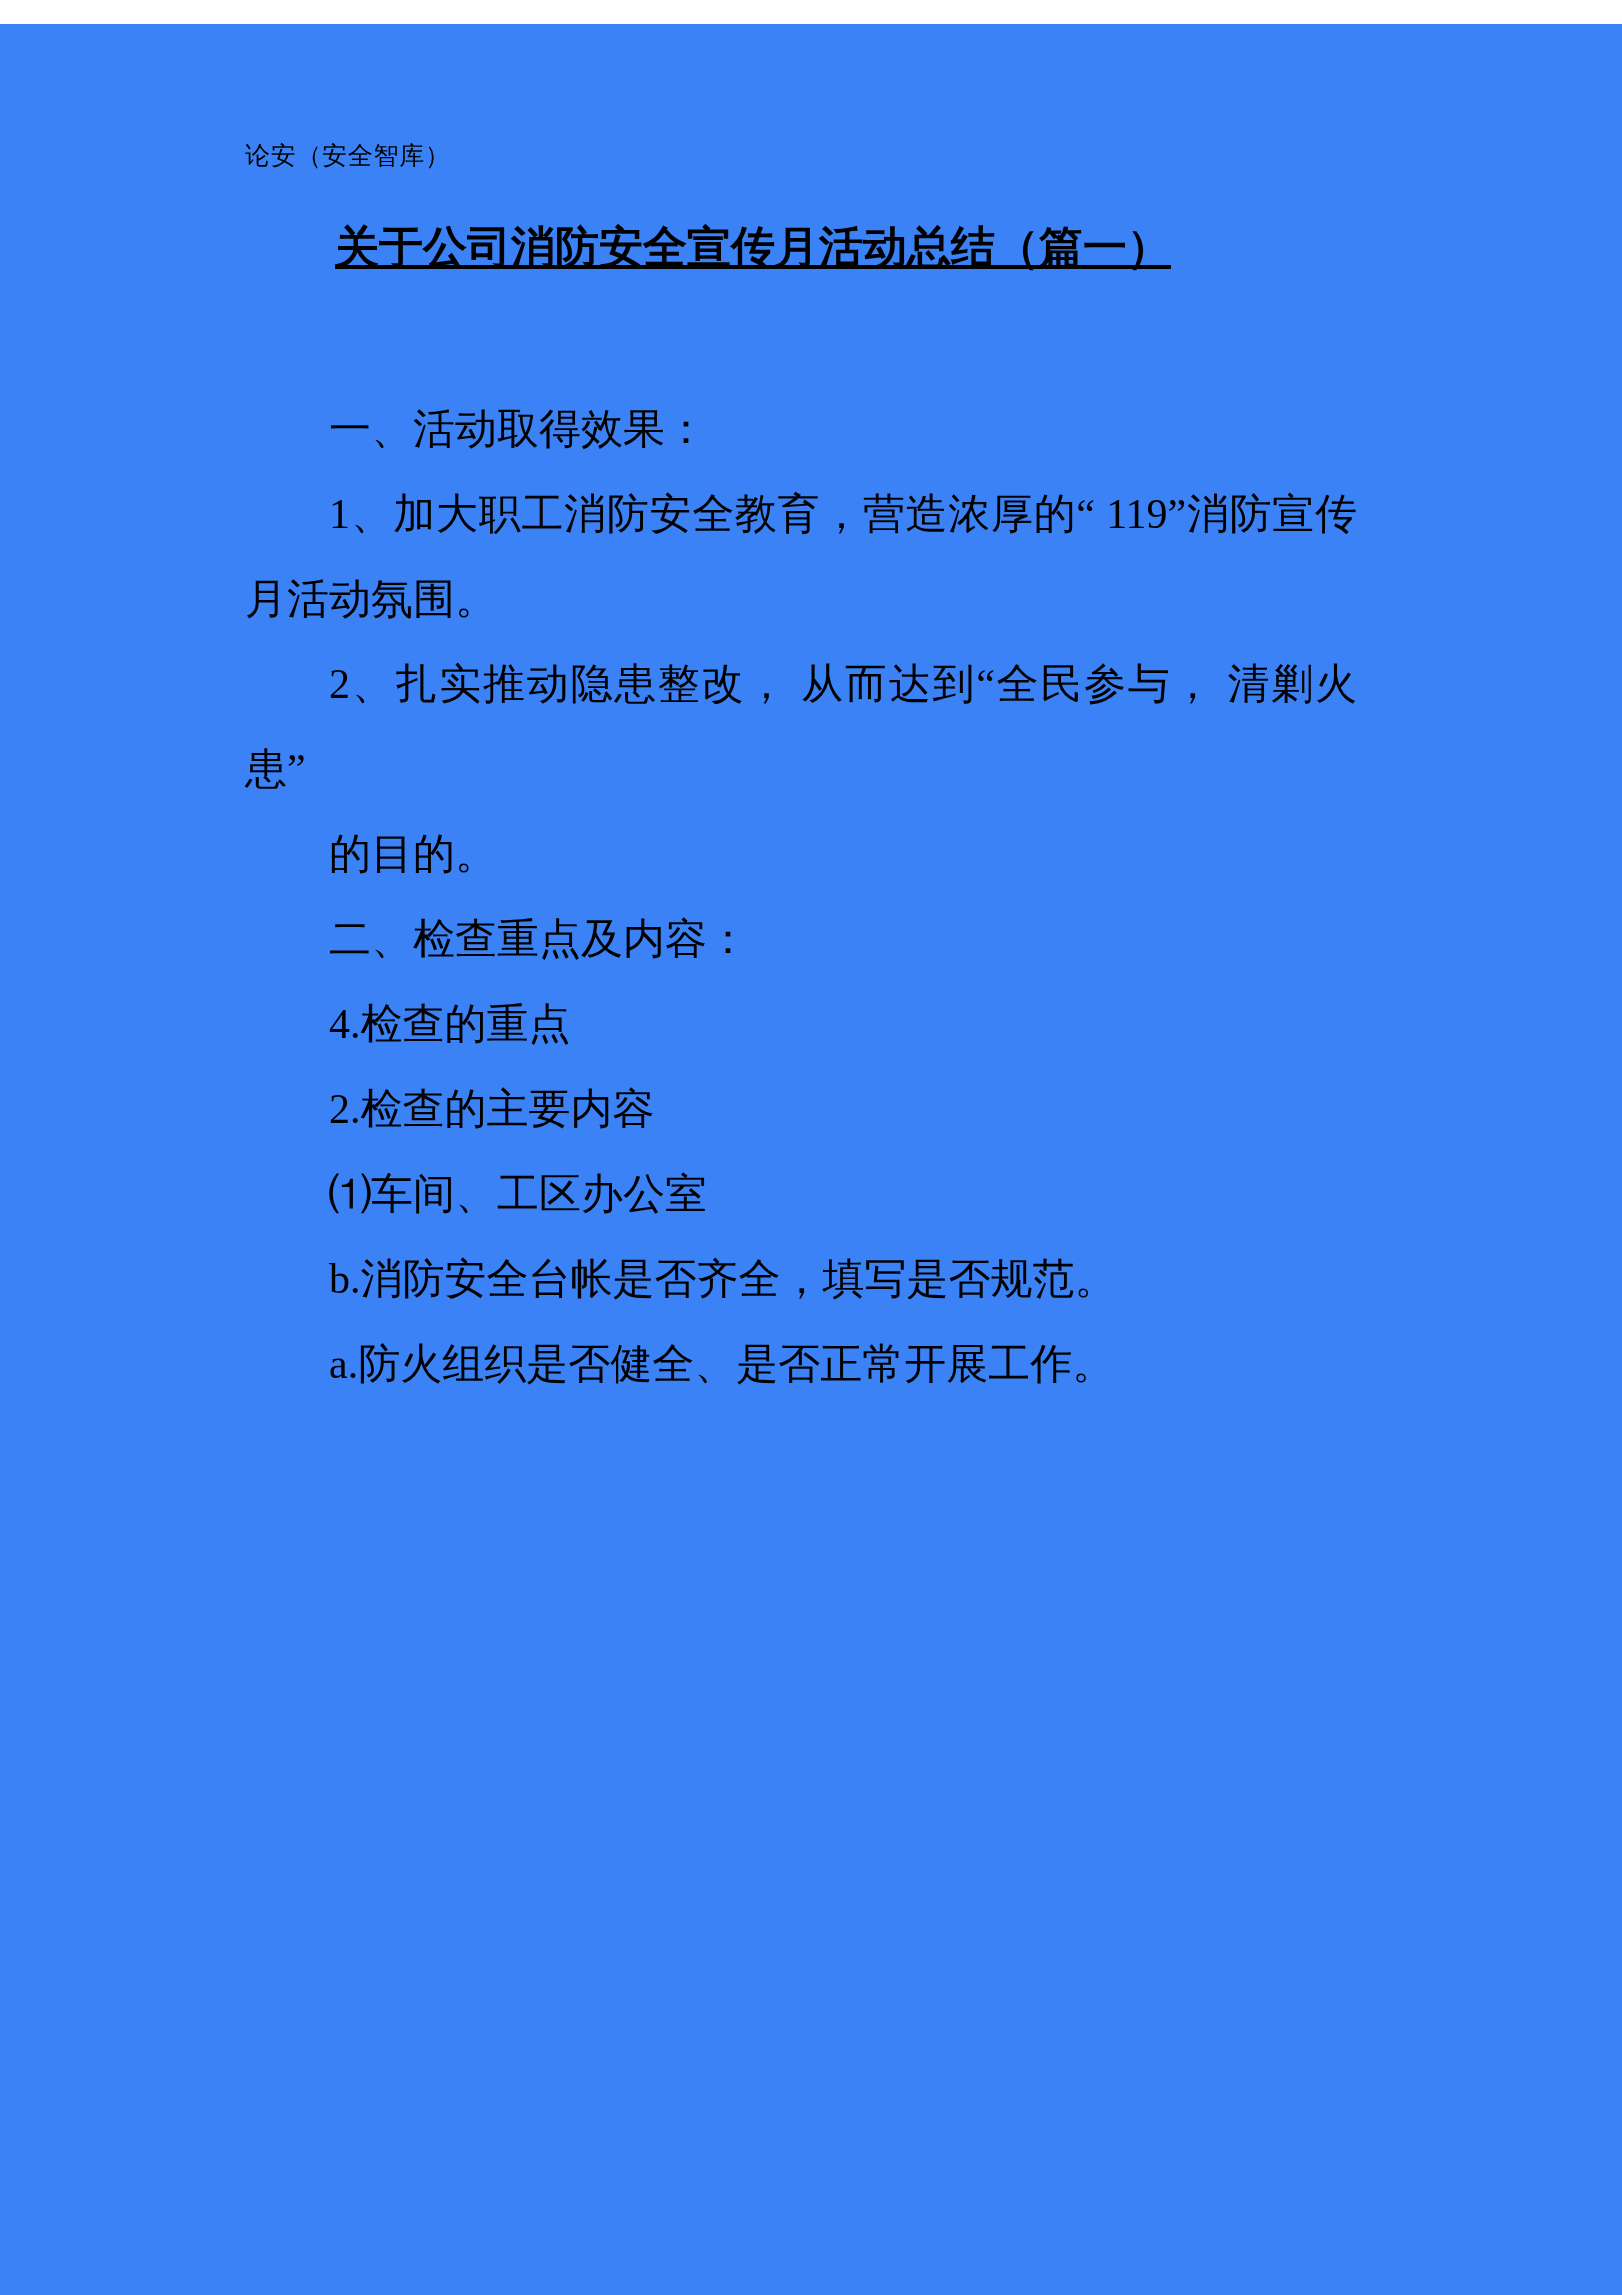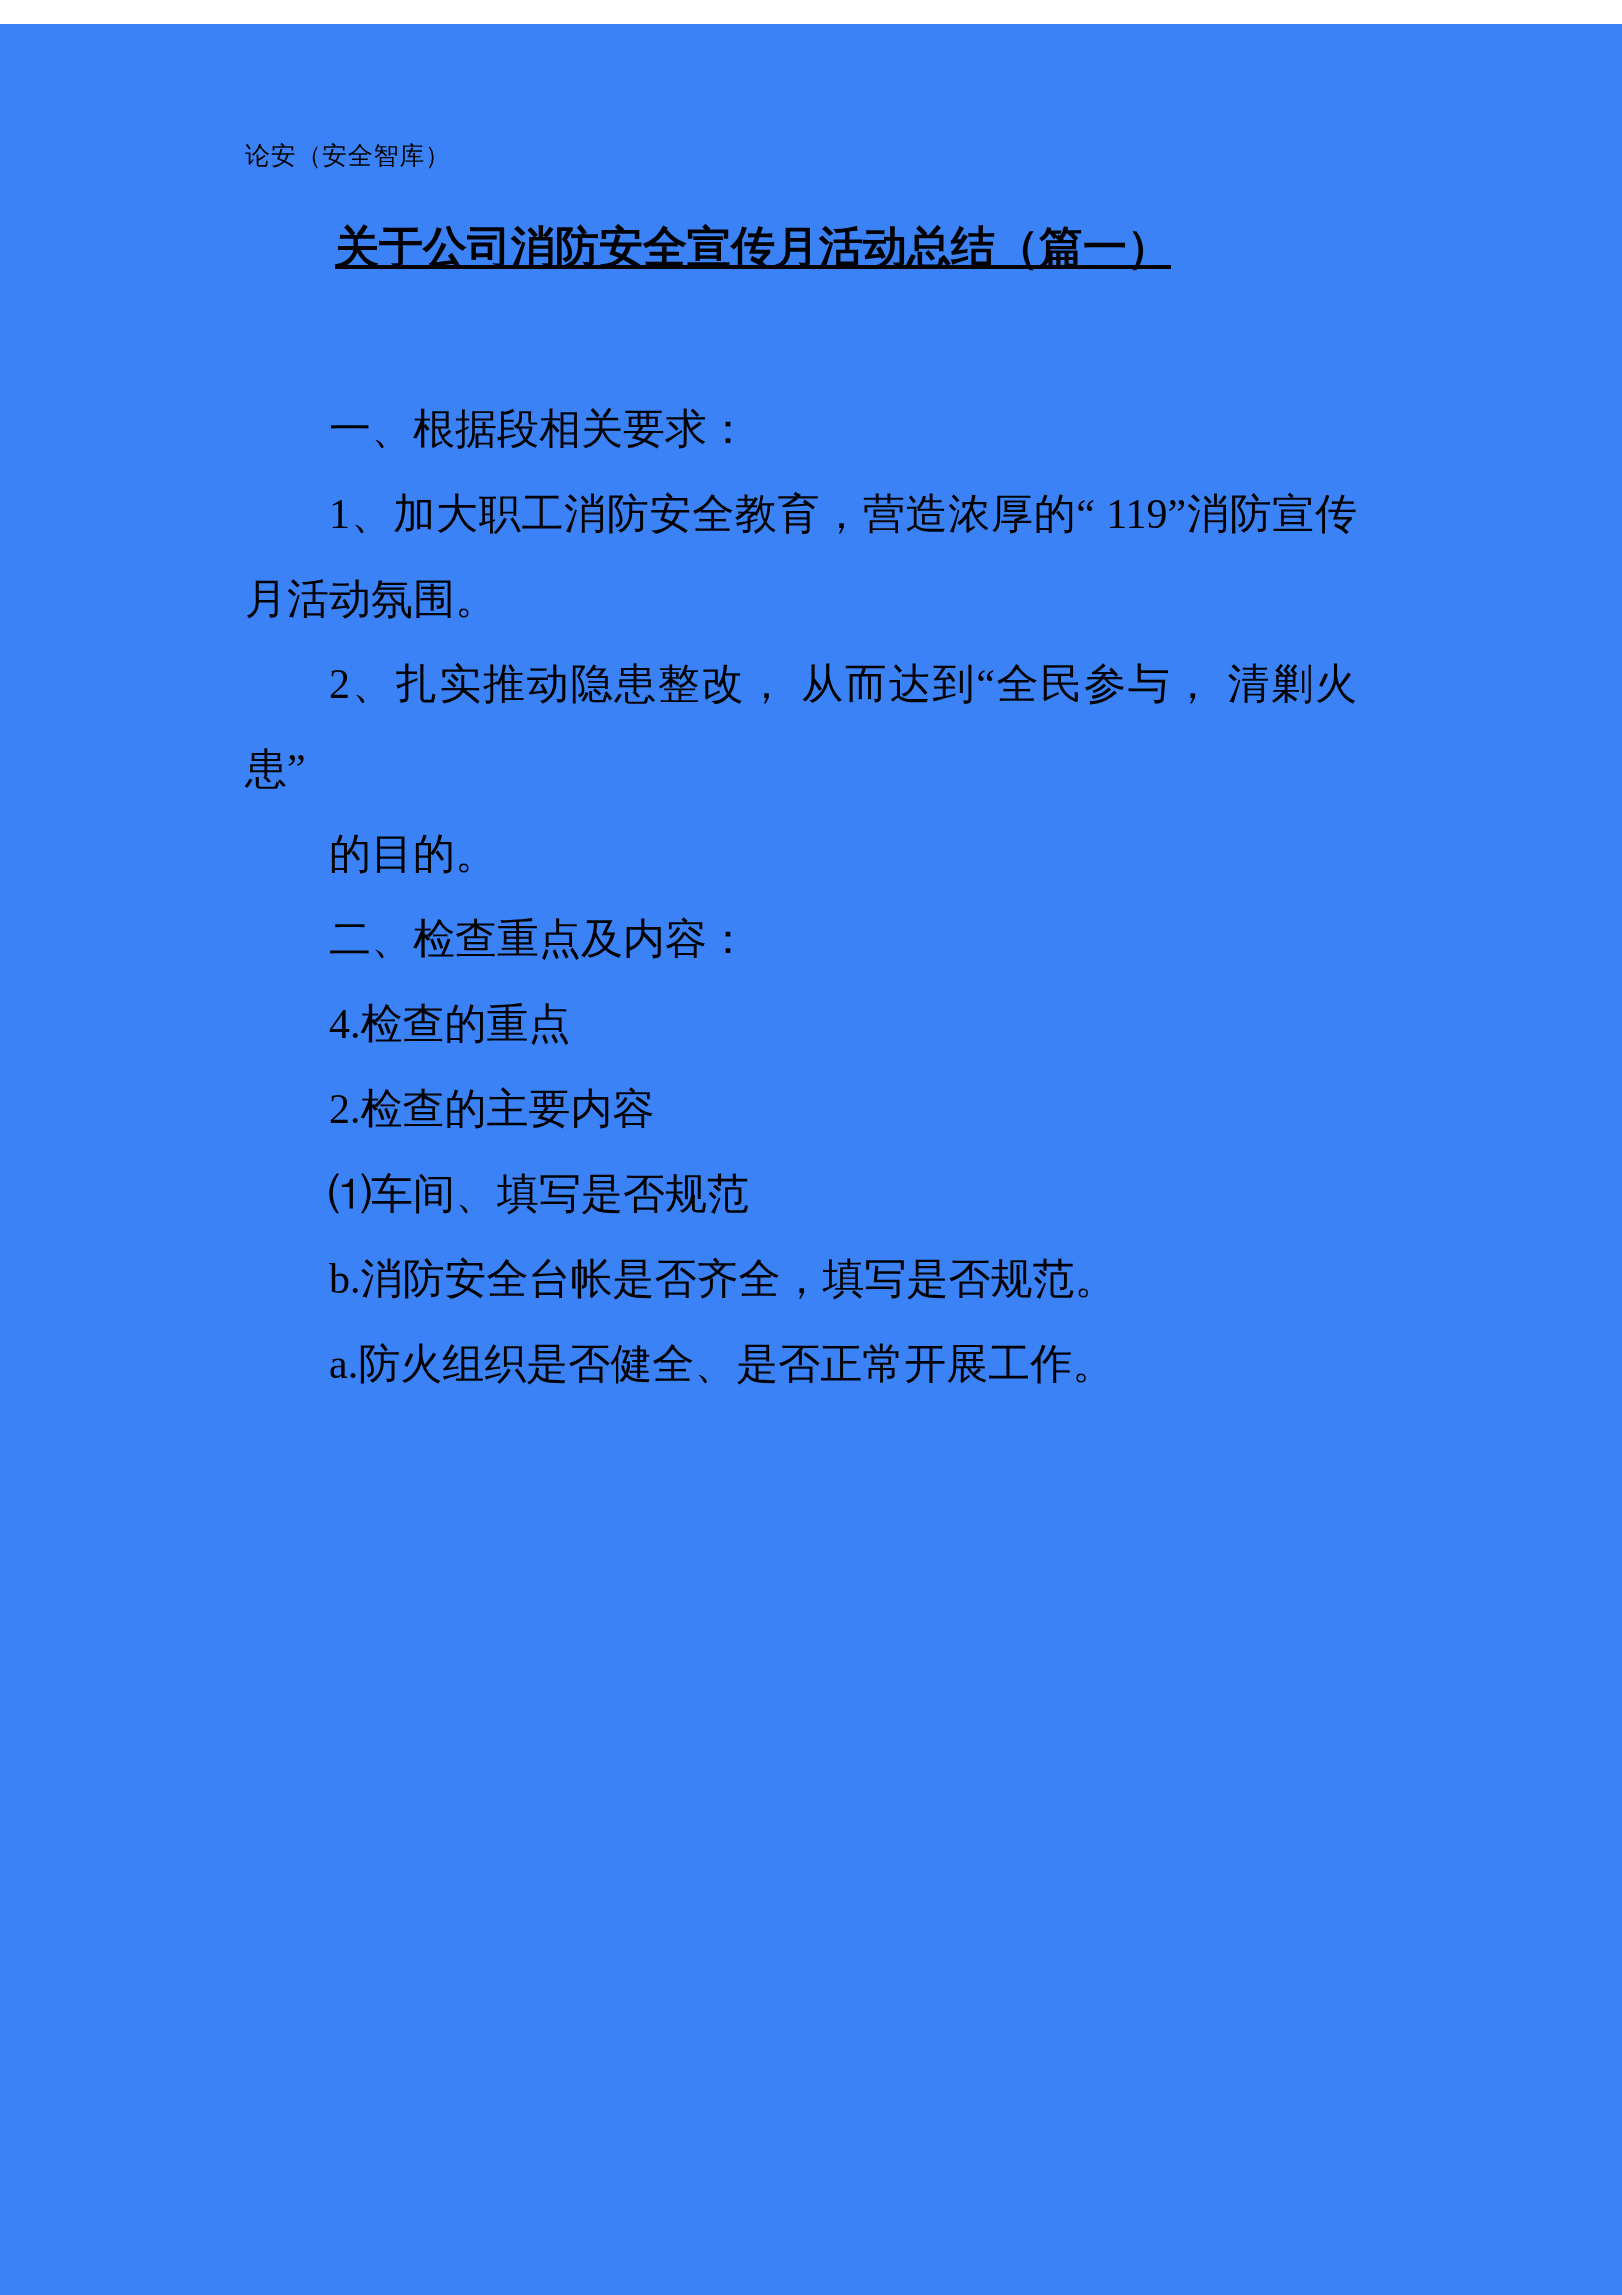--- a/index.html
+++ b/index.html
@@ -58,26 +58,26 @@
 </head>
 <body>
 
 <div class="page">
 
   <div class="doc-header">论安（安全智库）</div>
 
   <div class="doc-title">关于公司消防安全宣传月活动总结（篇一）</div>
 
   <div class="doc-body">
-    <p>一、根据段相关要求：</p>
+    <p>一、活动取得效果：</p>
     <p>1、加大职工消防安全教育，营造浓厚的“ 119”消防宣传月活动氛围。</p>
     <p>2、扎实推动隐患整改， 从而达到“全民参与， 清剿火患”</p>
     <p>的目的。</p>
     <p>二、检查重点及内容：</p>
     <p>4.检查的重点</p>
     <p>2.检查的主要内容</p>
-    <p>⑴车间、填写是否规范</p>
+    <p>⑴车间、工区办公室</p>
     <p>b.消防安全台帐是否齐全，填写是否规范。</p>
     <p>a.防火组织是否健全、是否正常开展工作。</p>
   </div>
 
 </div>
 
 
 </body></html>

